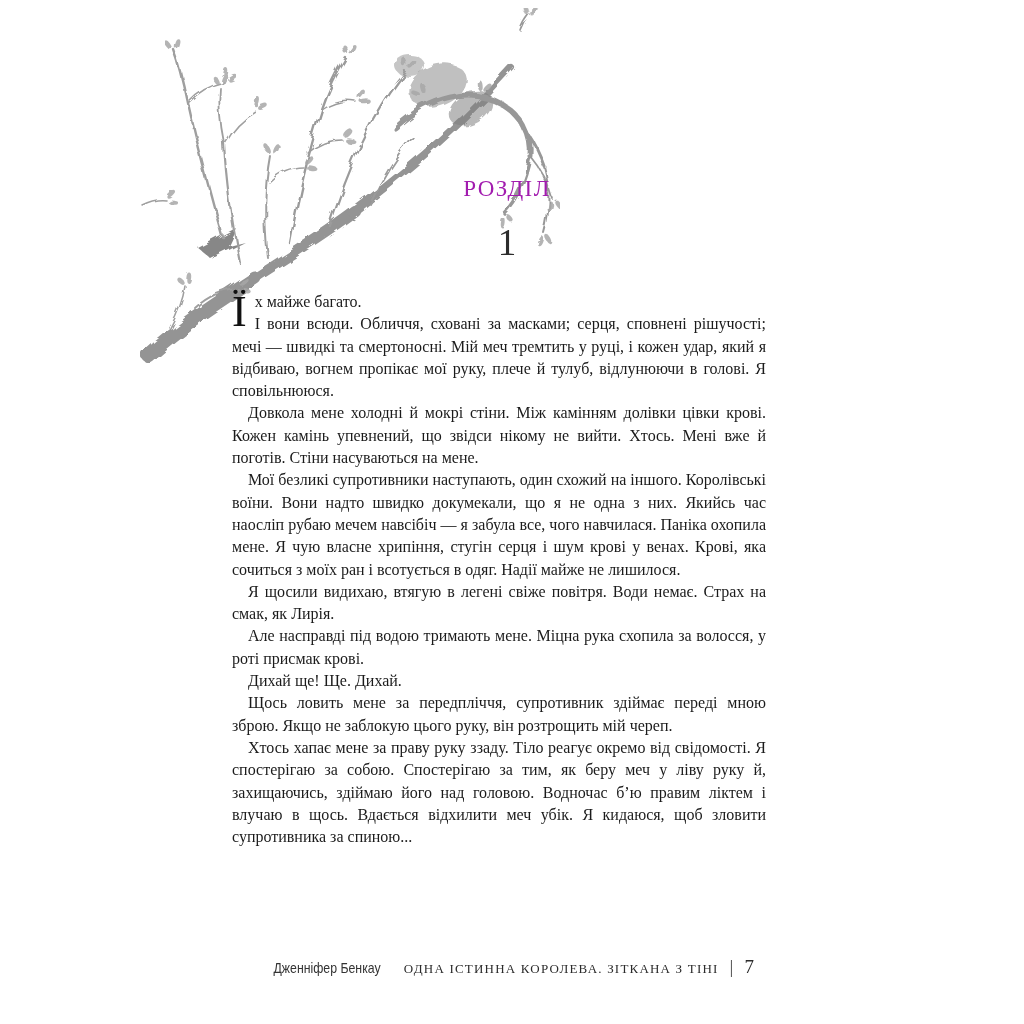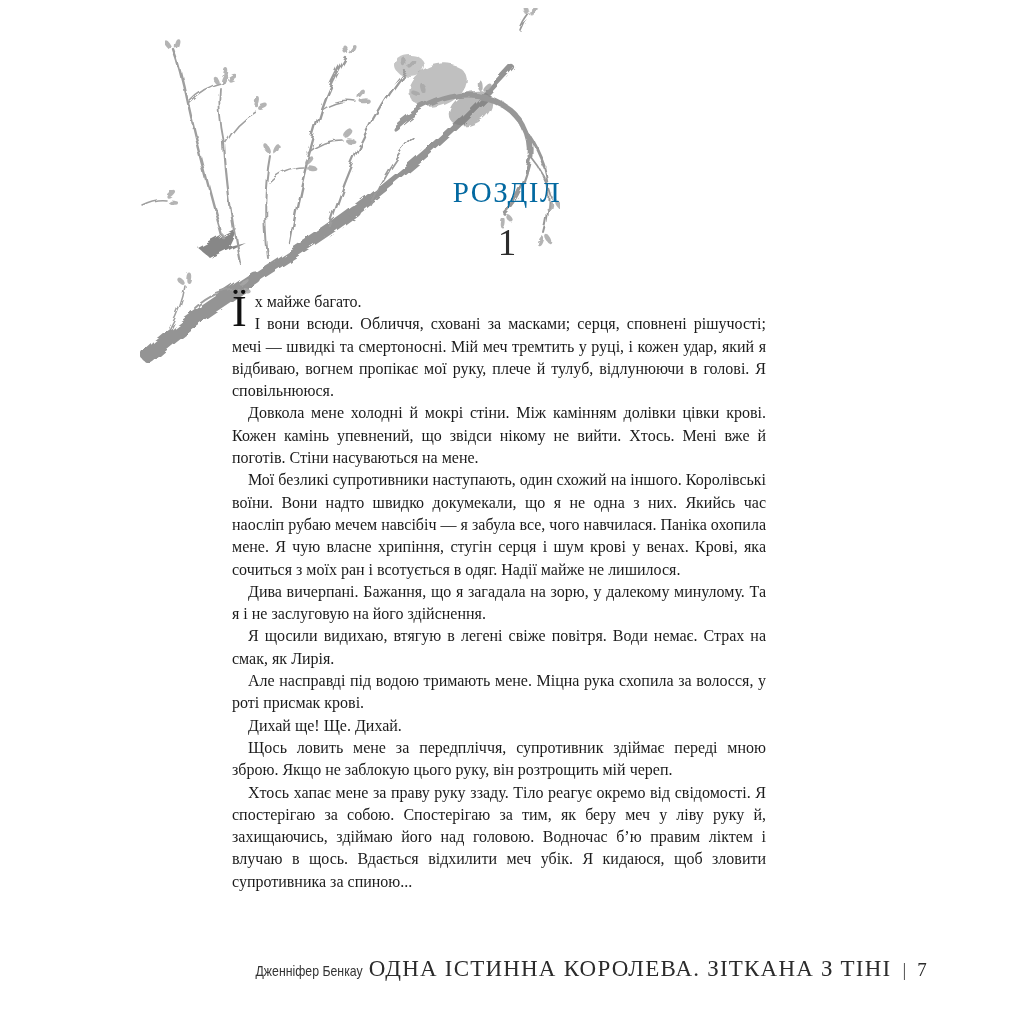--- a/index.html
+++ b/index.html
@@ -1,33 +1,33 @@
 <!DOCTYPE html>
 <html lang="uk"><head>
 <meta charset="utf-8">
 <style>
   html,body{margin:0;padding:0;background:#ffffff;}
   .page{position:relative;width:1024px;height:1024px;background:#ffffff;overflow:hidden;
         font-family:"Liberation Serif","DejaVu Serif",serif;color:#1b1b1b;}
   .branch{position:absolute;left:140px;top:8px;}
   .chapter-label{position:absolute;left:377px;top:176px;width:260px;text-align:center;
-        font-size:29px;letter-spacing:1.5px;color:#0369a1;font-weight:400;}
+        font-size:23px;letter-spacing:1.5px;color:#a21caf;font-weight:400;}
   .chapter-number{position:absolute;left:377px;top:221px;width:260px;text-align:center;
         font-size:37px;color:#2c2c2c;font-weight:400;}
   .body-text{position:absolute;left:232px;top:291px;width:534px;
         font-size:16px;line-height:22.3px;text-align:justify;hyphens:auto;}
   .body-text p{margin:0;text-indent:16px;}
   .body-text p.p-first{text-indent:0;}
   .dropcap{float:left;font-size:44px;line-height:40px;height:42px;margin:1px 8px 0 0;
         font-weight:400;color:#111;}
   .footer{position:absolute;left:232px;top:956px;width:540px;text-align:center;
         white-space:nowrap;color:#2b2b2b;}
   .footer .author{display:inline-block;font-family:"Liberation Sans","DejaVu Sans",sans-serif;
         font-size:15px;transform:scaleX(.82);transform-origin:100% 85%;color:#333;}
-  .footer .title{font-size:23px;letter-spacing:1.2px;margin-left:2px;color:#2b2b2b;}
+  .footer .title{font-size:13px;letter-spacing:1.2px;margin-left:19px;color:#2b2b2b;}
   .footer .sep{font-size:19px;margin:0 7px;color:#4a4a4a;}
   .footer .pagenum{font-size:19px;color:#2b2b2b;}
 </style>
 </head>
 <body>
 
 <div class="page">
 
   <svg class="branch" width="420" height="355" viewBox="0 0 420 355" aria-hidden="true">
     <defs>
@@ -104,21 +104,20 @@
     </g>
   </svg>
 
   <div class="chapter-label">РОЗДІЛ</div>
   <div class="chapter-number">1</div>
 
   <div class="body-text">
     <p class="p-first"><span class="dropcap">Ї</span><span>х майже багато.</span><br><span>І вони всюди. Обличчя, сховані за масками; серця, сповнені рішучості; мечі — швидкі та смертоносні. Мій меч тремтить у руці, і кожен удар, який я відбиваю, вогнем пропікає мої руку, плече й тулуб, відлунюючи в голові. Я сповільнююся.</span></p>
     <p>Довкола мене холодні й мокрі стіни. Між камінням долівки цівки крові. Кожен камінь упевнений, що звідси нікому не вийти. Хтось. Мені вже й поготів. Стіни насуваються на мене.</p>
     <p>Мої безликі супротивники наступають, один схожий на іншого. Королівські воїни. Вони надто швидко докумекали, що я не одна з них. Якийсь час наосліп рубаю мечем навсібіч — я забула все, чого навчилася. Паніка охопила мене. Я чую власне хрипіння, стугін серця і шум крові у венах. Крові, яка сочиться з моїх ран і всотується в одяг. Надії майже не лишилося.</p>
-    <p>Дива вичерпані. Бажання, що я загадала на зорю, у далекому минулому. Та я і не заслуговую на його здійснення.</p>
     <p>Я щосили видихаю, втягую в легені свіже повітря. Води немає. Страх на смак, як Лирія.</p>
     <p>Але насправді під водою тримають мене. Міцна рука схопила за волосся, у роті присмак крові.</p>
     <p>Дихай ще! Ще. Дихай.</p>
     <p>Щось ловить мене за передпліччя, супротивник здіймає переді мною зброю. Якщо не заблокую цього руку, він розтрощить мій череп.</p>
     <p>Хтось хапає мене за праву руку ззаду. Тіло реагує окремо від свідомості. Я спостерігаю за собою. Спостерігаю за тим, як беру меч у ліву руку й, захищаючись, здіймаю його над головою. Водночас б’ю правим ліктем і влучаю в щось. Вдається відхилити меч убік. Я кидаюся, щоб зловити супротивника за спиною...</p>
   </div>
 
   <div class="footer">
     <span class="author">Дженніфер Бенкау</span>
     <span class="title">ОДНА ІСТИННА КОРОЛЕВА. ЗІТКАНА З ТІНІ</span>

